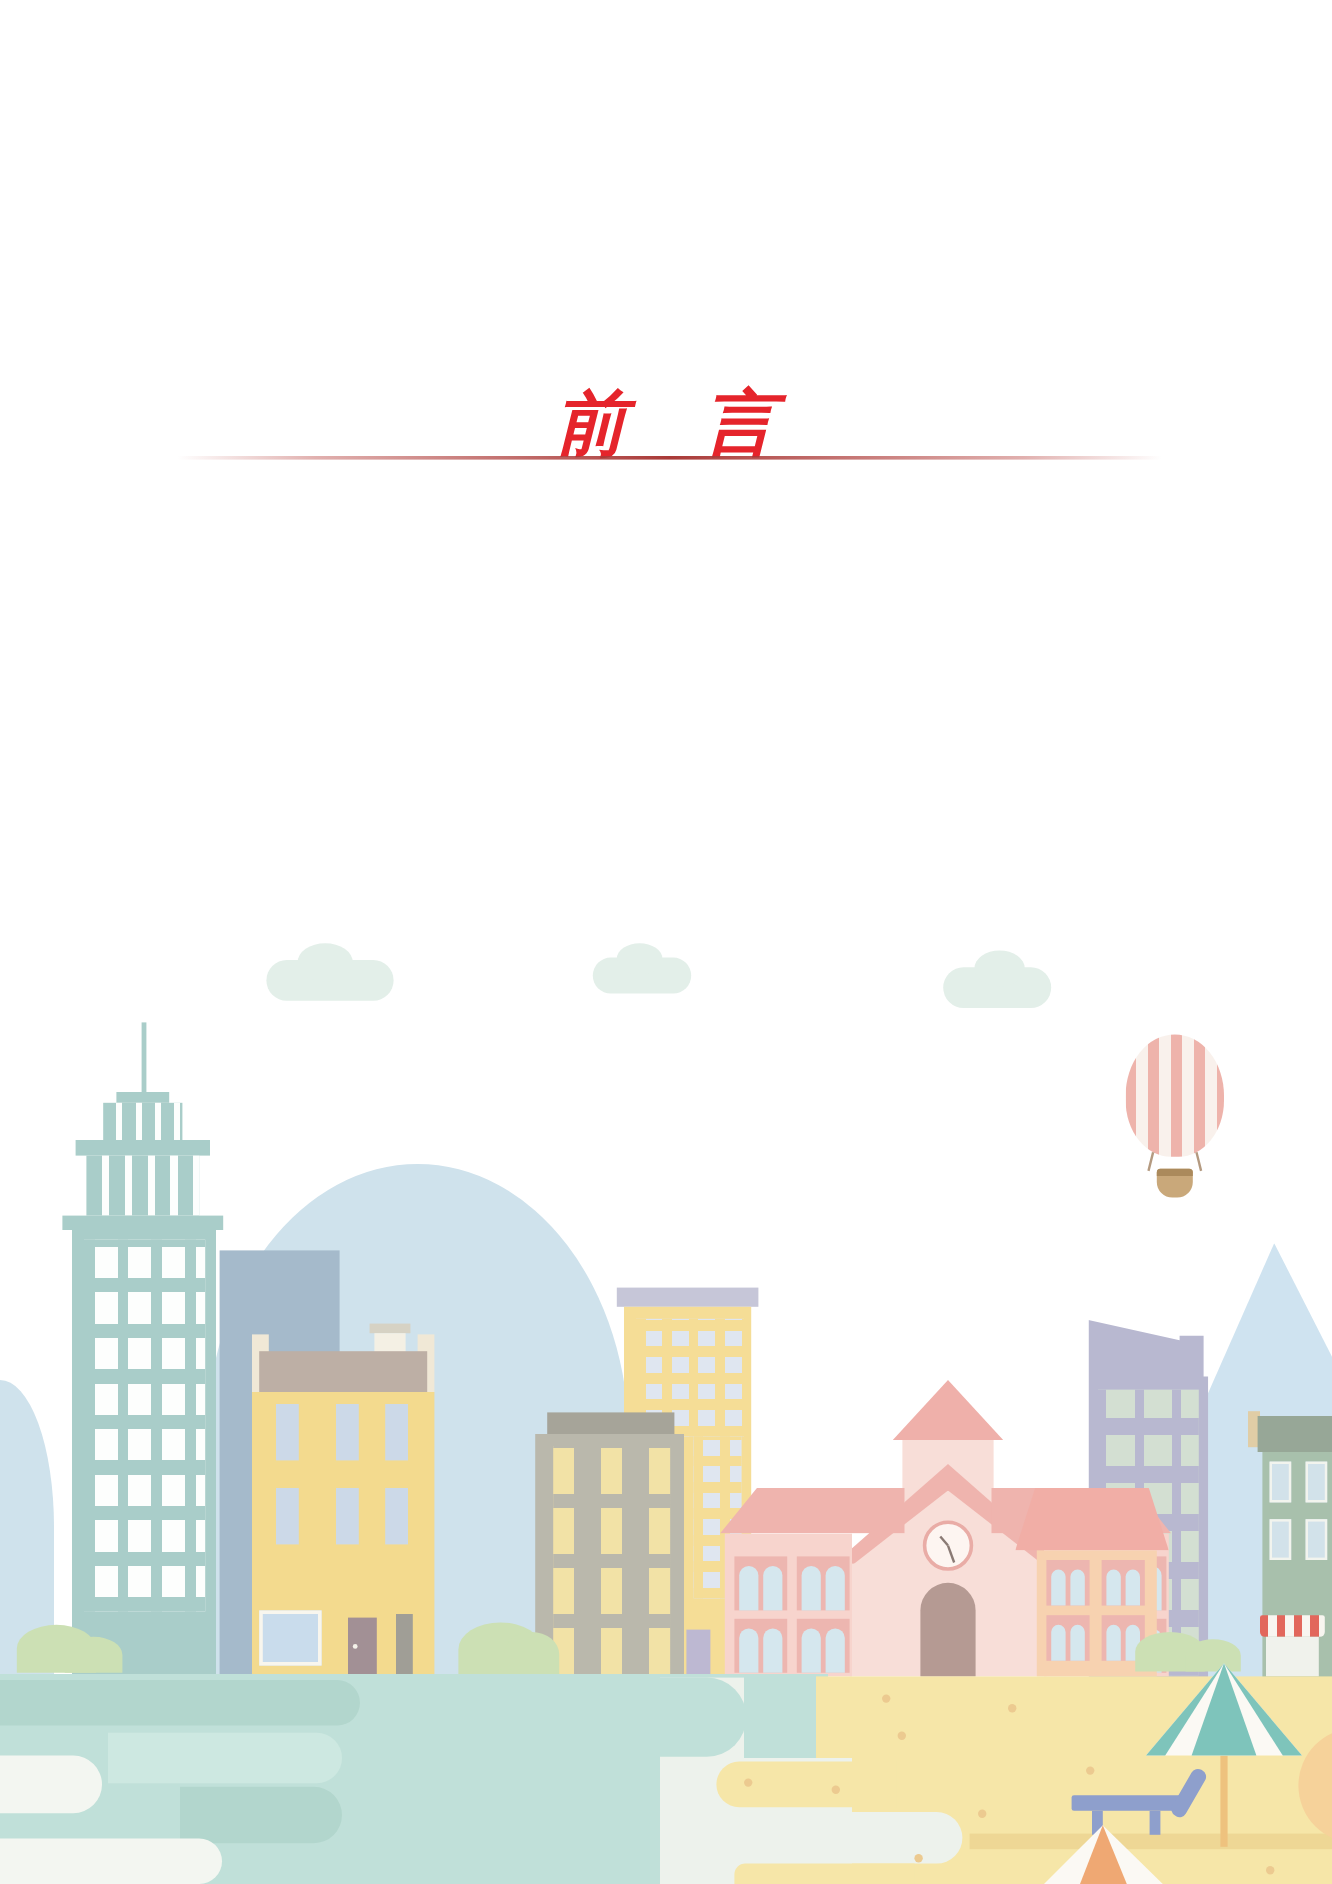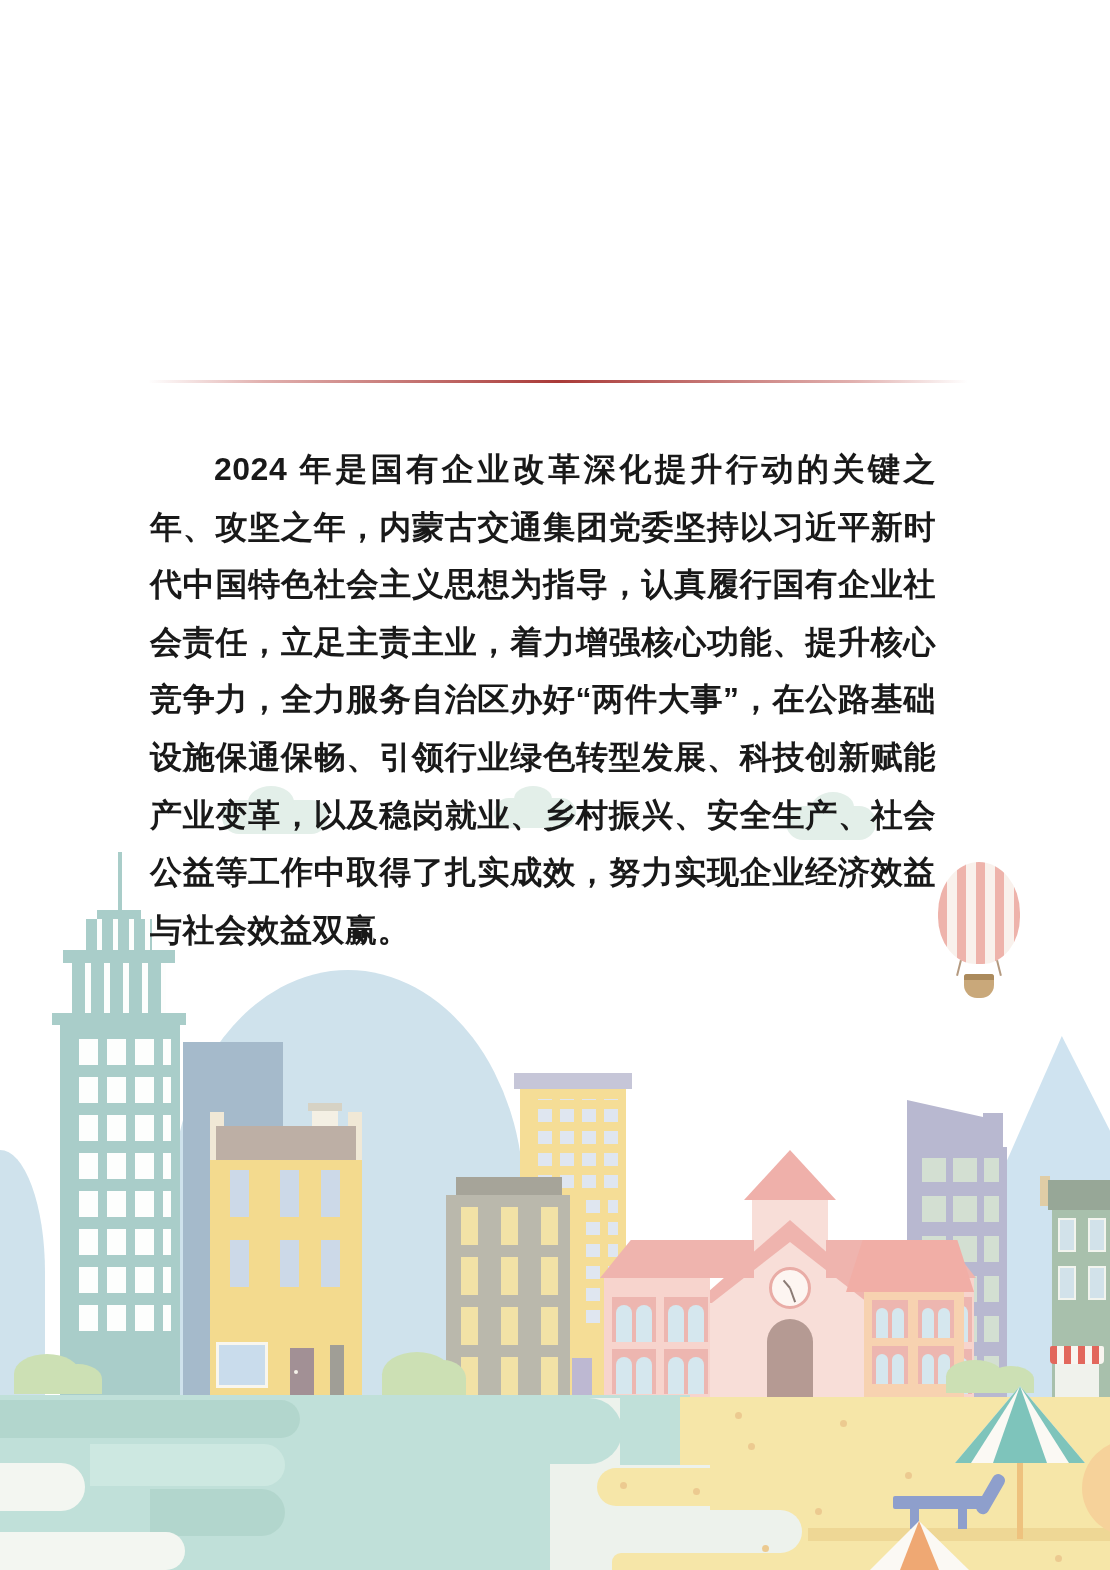--- a/index.html
+++ b/index.html
@@ -212,16 +212,16 @@
     <div class="a" style="left:974px;top:1466px;width:13px;height:44px;background:#8e9fcc;border-radius:6px;transform:rotate(30deg);transform-origin:bottom left;"></div>
     <div class="a" style="left:910px;top:1509px;width:9px;height:20px;background:#8e9fcc;"></div>
     <div class="a" style="left:958px;top:1509px;width:9px;height:20px;background:#8e9fcc;"></div>
 
     <svg class="a" style="left:862px;top:1518px;" width="115" height="52" viewBox="0 0 115 52">
       <polygon points="57,3 8,52 107,52" fill="#fbf9f4"></polygon>
       <polygon points="57,3 38,52 77,52" fill="#efa873"></polygon>
     </svg>
   </div>
 
+  <h1 class="a title">前　言</h1>
   <div class="a divider"></div>
-  <p class="a body-text">2024 年是国有企业改革深化提升行动的关键之年、攻坚之年，内蒙古交通集团党委坚持以习近平新时代中国特色社会主义思想为指导，认真履行国有企业社会责任，立足主责主业，着力增强核心功能、提升核心竞争力，全力服务自治区办好“两件大事”，在公路基础设施保通保畅、引领行业绿色转型发展、科技创新赋能产业变革，以及稳岗就业、乡村振兴、安全生产、社会公益等工作中取得了扎实成效，努力实现企业经济效益与社会效益双赢。</p>
 
 </div>
 
 </body></html>

